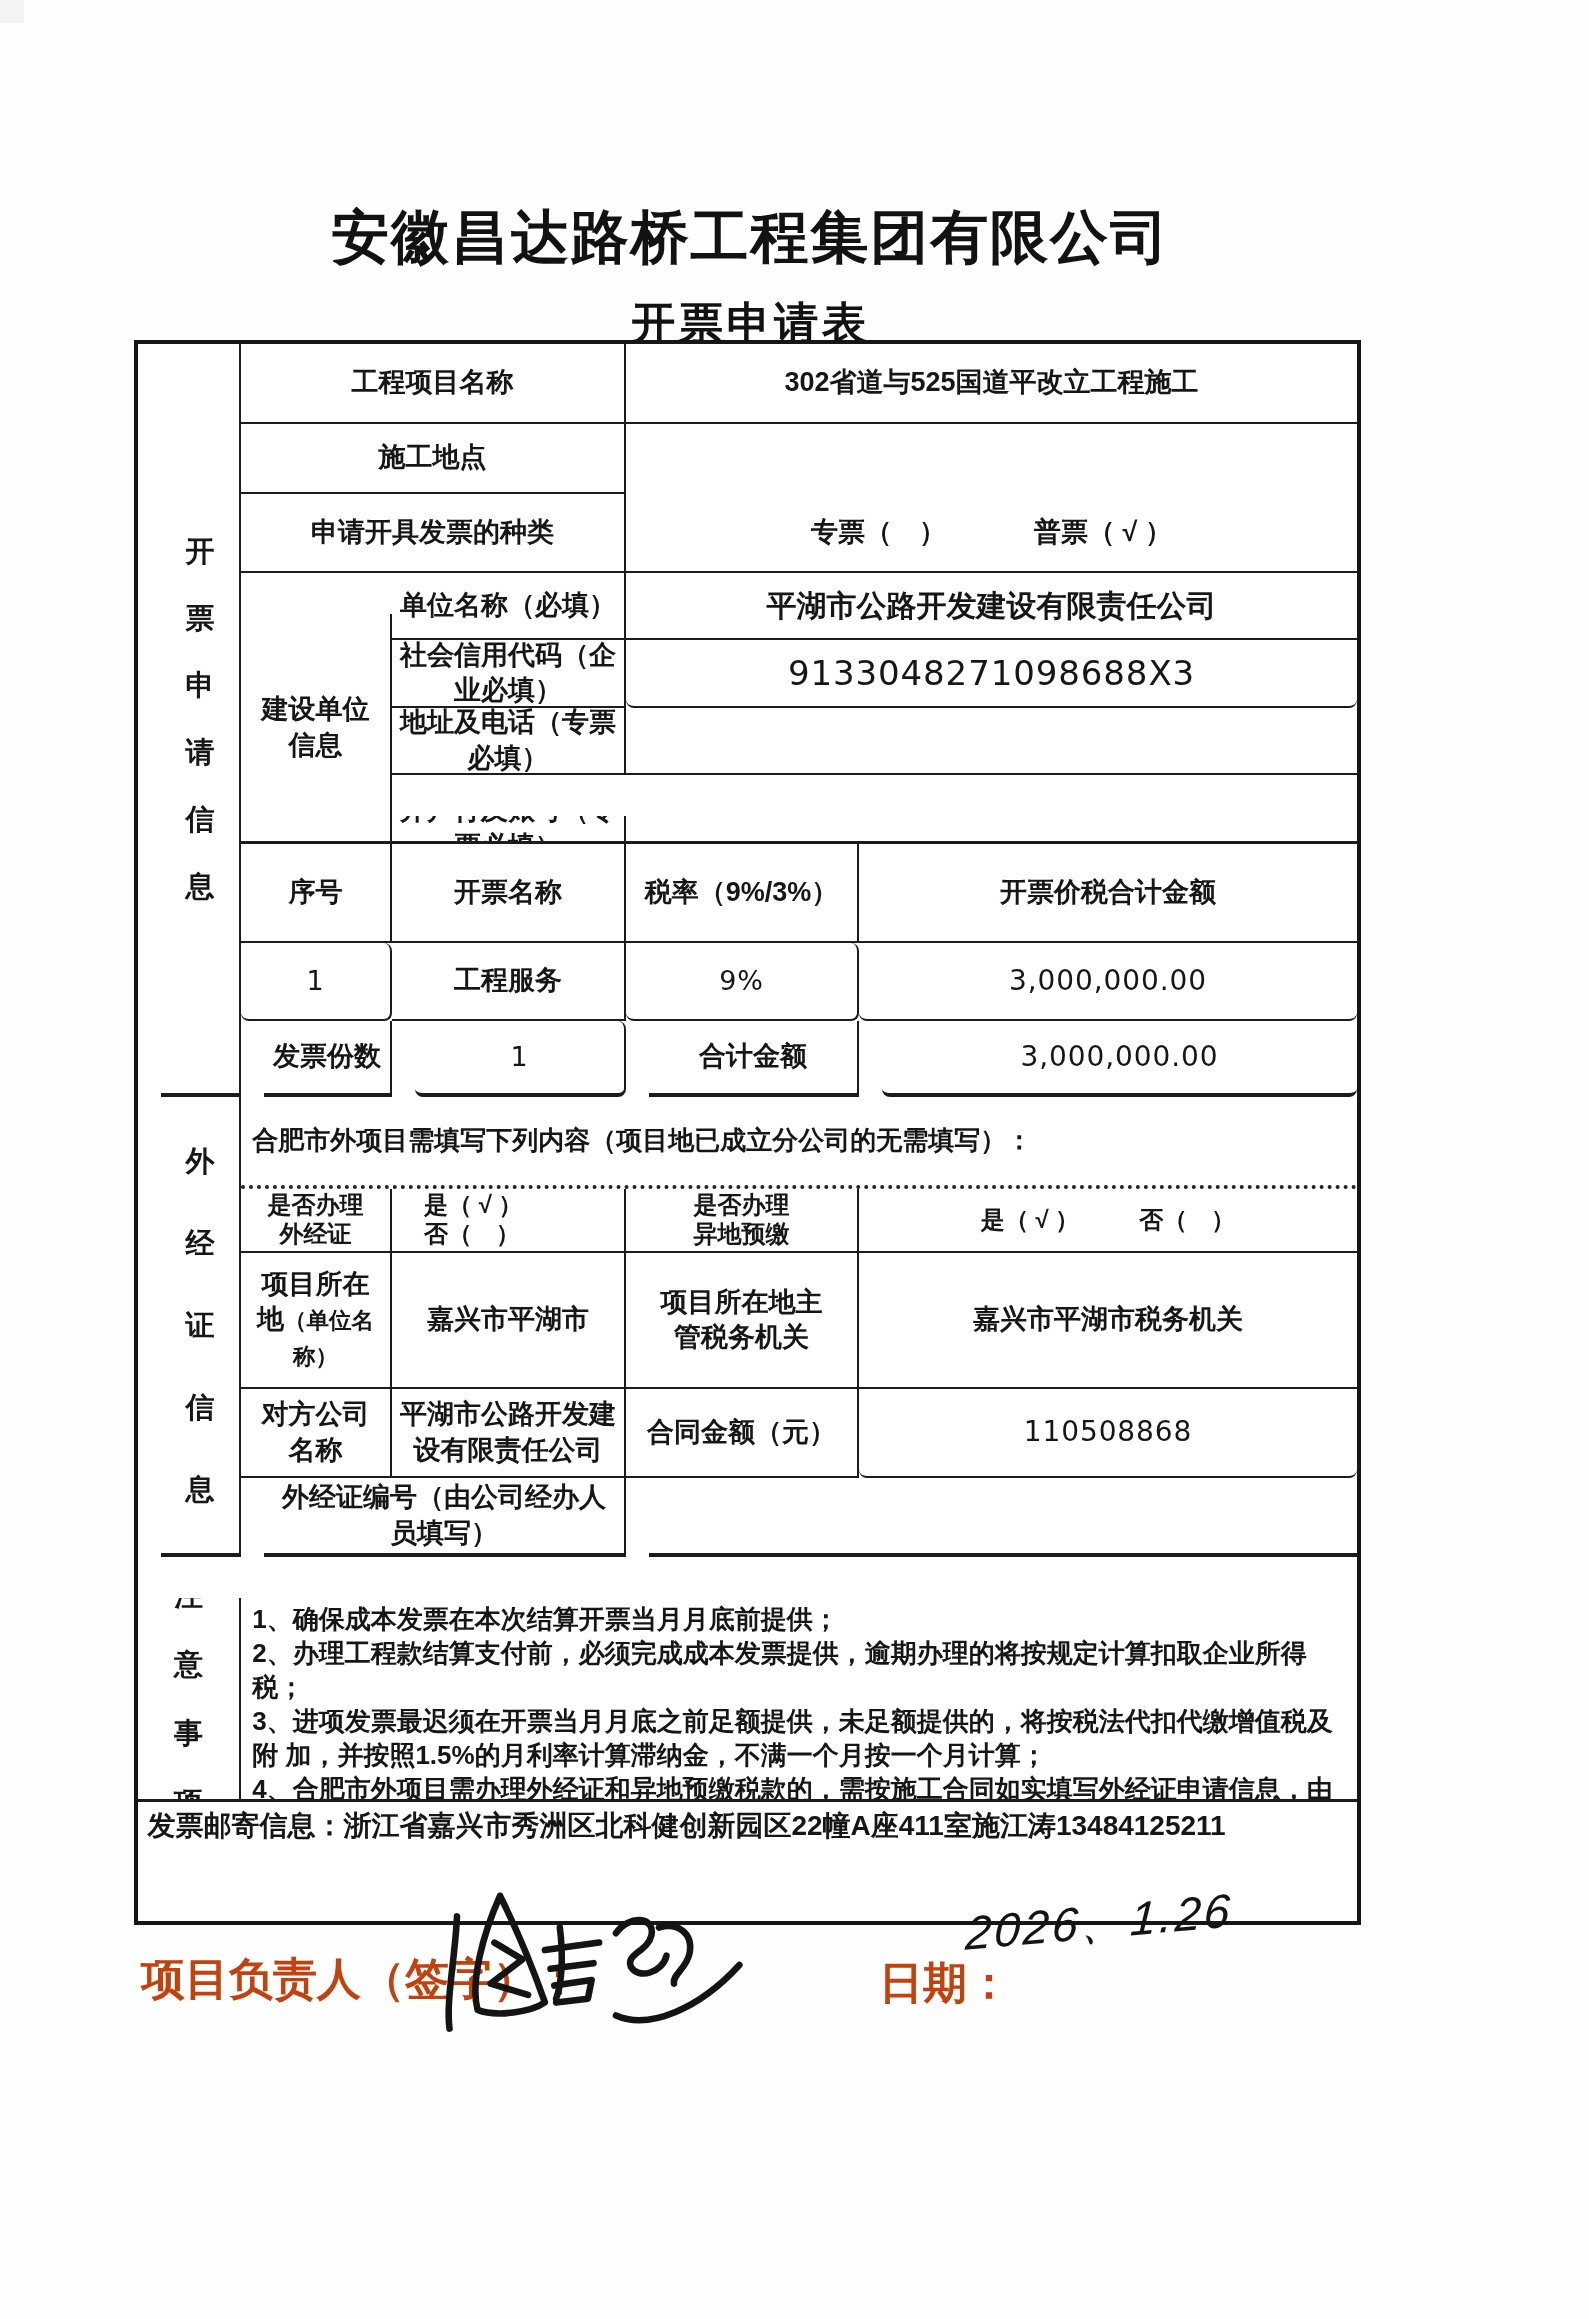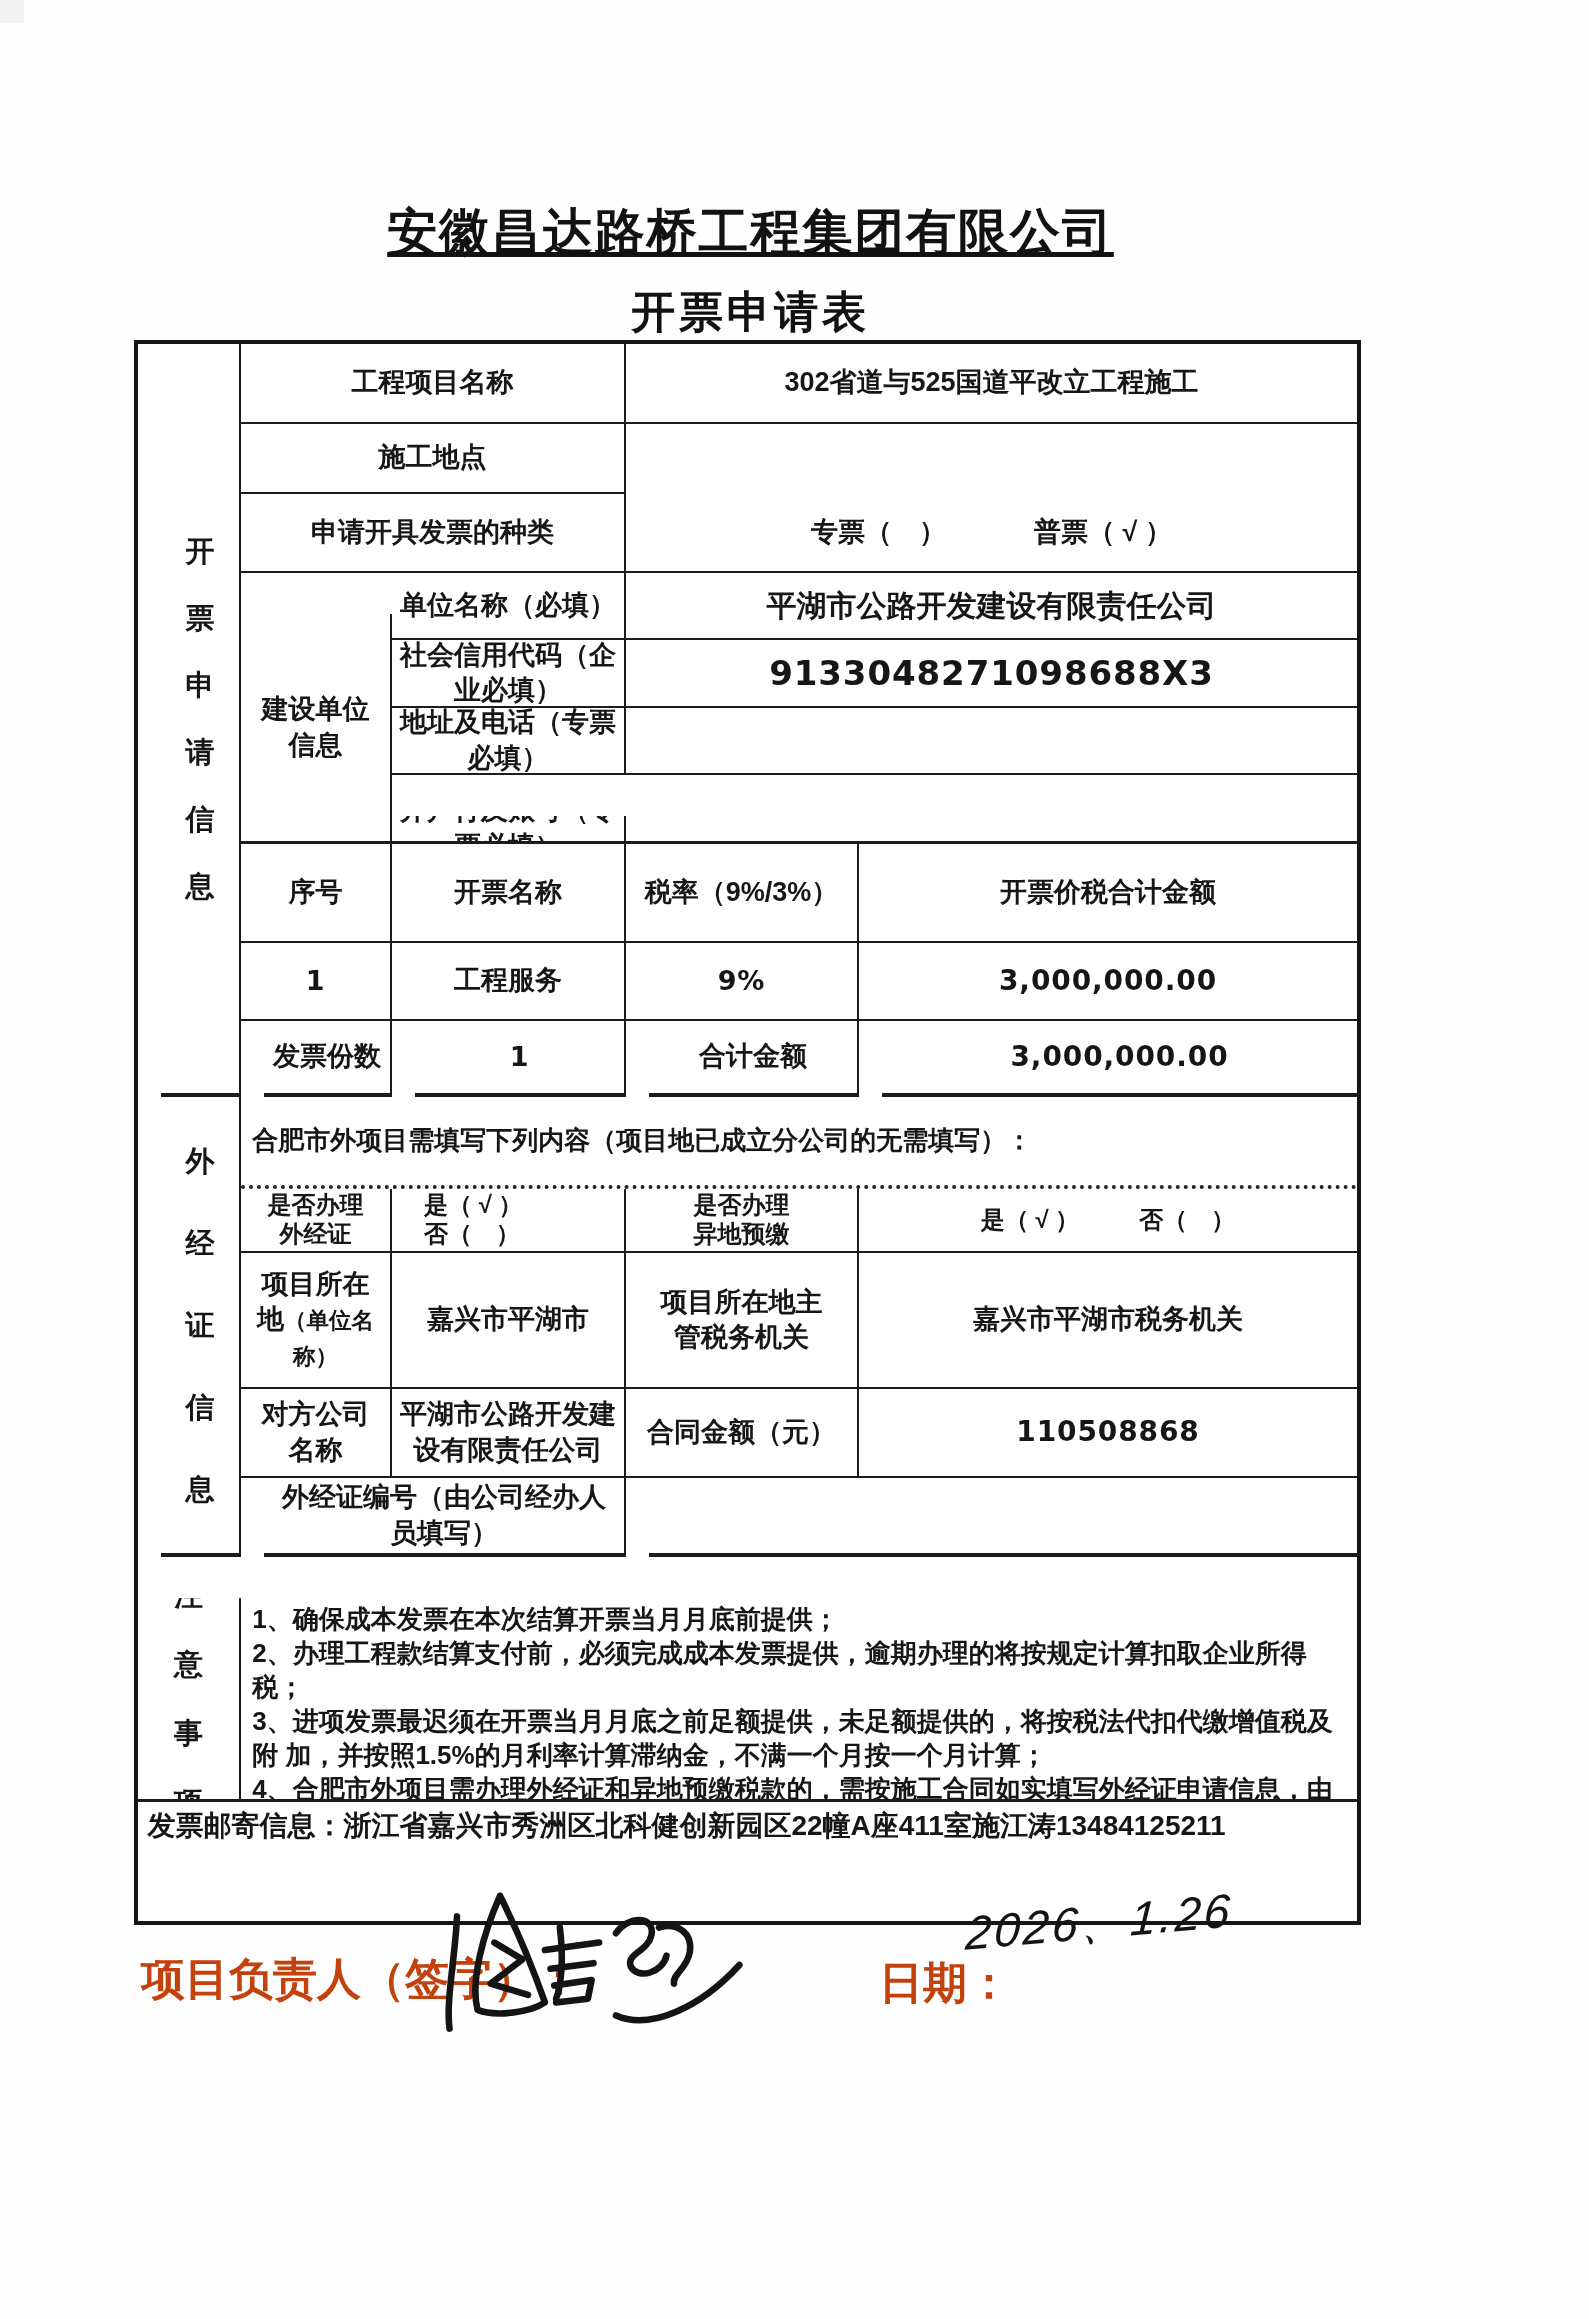--- a/index.html
+++ b/index.html
@@ -15,21 +15,21 @@
     overflow:hidden;
   }
   .scan-artifact {
     position:absolute; left:0; top:0; width:24px; height:22.5px;
     background:#f3f3f3;
   }
   .title-block {
     position:absolute; left:136px; top:199px; width:1229px;
     text-align:center; font-weight:bold; color:#121212;
   }
-  .title-line1 { font-size:50px; letter-spacing:1.9px;text-decoration:underline; }
+  .title-line1 { font-size:58px; letter-spacing:1.9px; }
   .title-line2 { font-size:44px; letter-spacing:3.7px; margin-top:17px; }
 
   .form-grid {
     position:absolute; left:134px; top:340px;
     display:grid;
     grid-template-columns:103px 151px 234px 233px 498px;
     grid-template-rows:80px 70px 79px 67px 68px 67px 69px 99px 78px 76px 92px 64px 136px 89px 79px 245px 119px;
     border:4.7px solid #161616;
     background:#fff;
   }
@@ -54,21 +54,21 @@
   .vtext {
     display:inline-block; width:1.15em;
     word-break:break-all; line-break:anywhere;
     text-align:center;
   }
   .lh-s1 { line-height:67px; }
   .lh-s2 { line-height:82px; }
   .lh-s3 { line-height:69px; }
 
   .val-big { font-size:30px; }
-  .num { font-family:"DejaVu Sans", sans-serif; font-weight:700; letter-spacing:0.9px; }
+  .num { font-family:"DejaVu Sans", sans-serif; font-weight:400; letter-spacing:0.9px;border-radius:8px; }
   .credit { font-size:34px; }
   .amount { font-size:28px; }
 
   .kind-value { gap:88px; }
   .small-cell { font-size:24px; line-height:1.2; padding:0 3.7px; }
   .two-line { display:inline-block; max-width:117px; word-break:break-all; line-break:anywhere; }
   .two-line-wide { display:inline-block; max-width:164px; word-break:break-all; line-break:anywhere; }
   .left-stack { flex-direction:column; align-items:flex-start; justify-content:center; padding-left:32px; text-align:left; }
   .gap-pair { gap:60px; }
   .label-sub { font-size:22.5px; }

